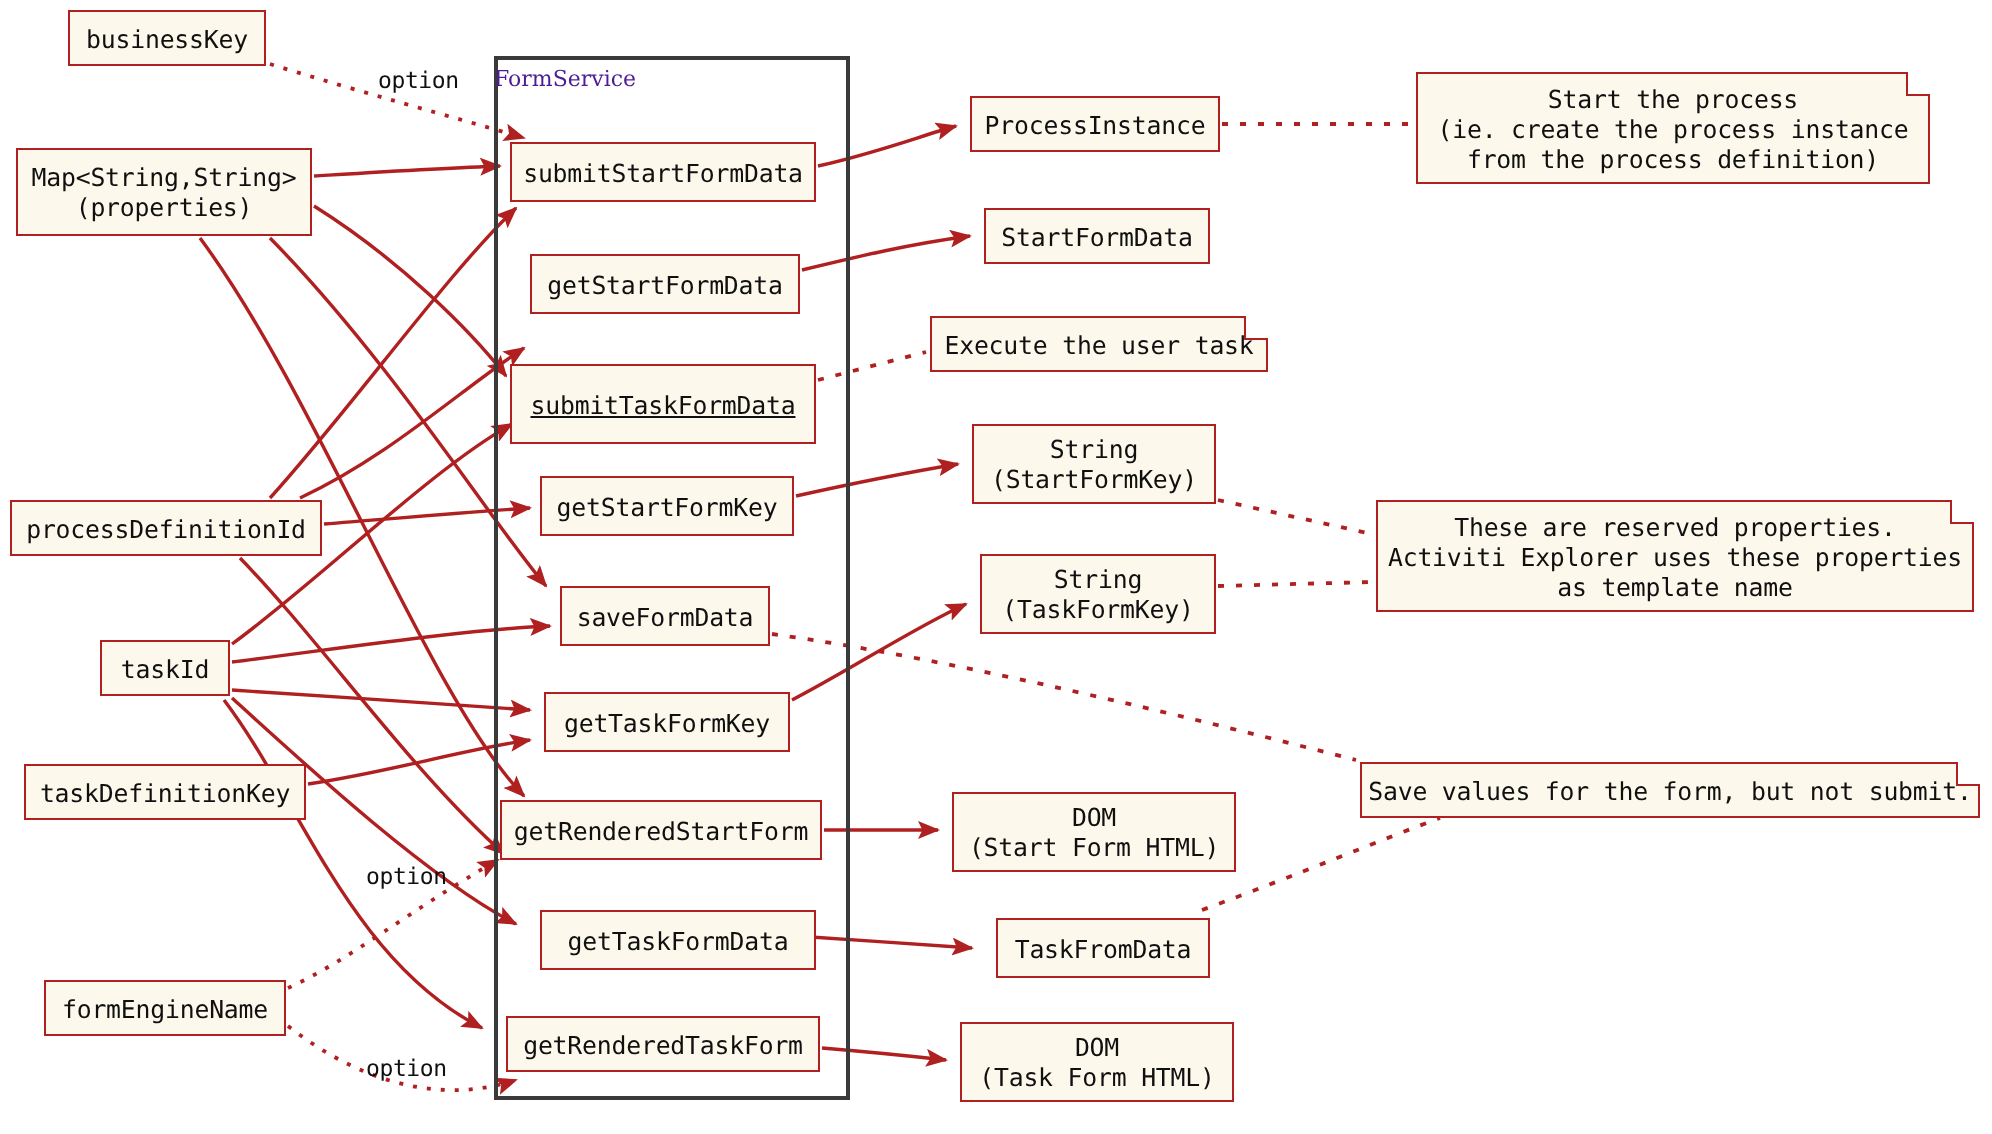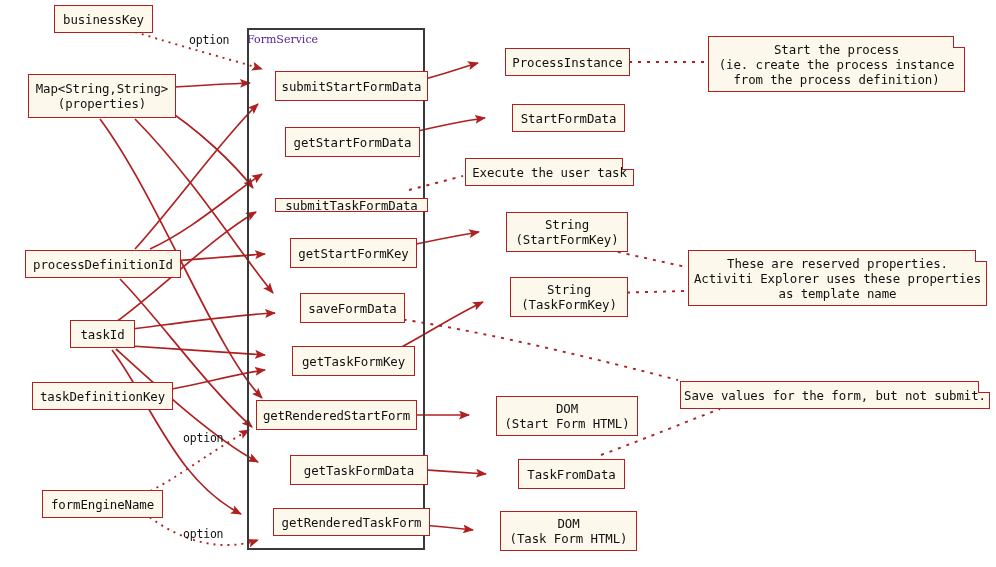--- a/index.html
+++ b/index.html
@@ -31,21 +31,20 @@
     border: 1.6px solid #b02020;
     color: #101010;
     font-size: 12.4px;
     line-height: 15px;
     display: flex;
     align-items: center;
     justify-content: center;
     text-align: center;
     white-space: pre;
     letter-spacing: -0.1px;
-    margin-left: 20px;
   }
   .node .lbl { display: block; white-space: pre; }
   
   .note {
     position: absolute;
     box-sizing: border-box;
     background: #fdf8ec;
     border: 1.6px solid #b02020;
     color: #101010;
     font-size: 12.4px;
@@ -185,33 +184,33 @@
   <div class="node" style="left:22px; top:490px; width:121px; height:28px;">
     <span class="lbl">formEngineName</span>
   </div>
 
   <div class="node" style="left:255px; top:71px; width:153px; height:30px;">
     <span class="lbl">submitStartFormData</span>
   </div>
   <div class="node" style="left:265px; top:127px; width:135px; height:30px;">
     <span class="lbl">getStartFormData</span>
   </div>
-  <div class="node" style="left:255px; top:198px; width:153px; height:14px;">
+  <div class="node" style="left:255px; top:182px; width:153px; height:40px;text-decoration:underline;">
     <span class="lbl">submitTaskFormData</span>
   </div>
   <div class="node" style="left:270px; top:238px; width:127px; height:30px;">
     <span class="lbl">getStartFormKey</span>
   </div>
   <div class="node" style="left:280px; top:293px; width:105px; height:30px;">
     <span class="lbl">saveFormData</span>
   </div>
   <div class="node" style="left:272px; top:346px; width:123px; height:30px;">
     <span class="lbl">getTaskFormKey</span>
   </div>
-  <div class="node" style="left:236px; top:400px; width:161px; height:30px;align-items:center;">
+  <div class="node" style="left:250px; top:400px; width:161px; height:30px;align-items:center;">
     <span class="lbl">getRenderedStartForm</span>
   </div>
   <div class="node" style="left:270px; top:455px; width:138px; height:30px;">
     <span class="lbl">getTaskFormData</span>
   </div>
   <div class="node" style="left:253px; top:508px; width:157px; height:28px;">
     <span class="lbl">getRenderedTaskForm</span>
   </div>
 
   <div class="node" style="left:485px; top:48px; width:125px; height:28px;">

